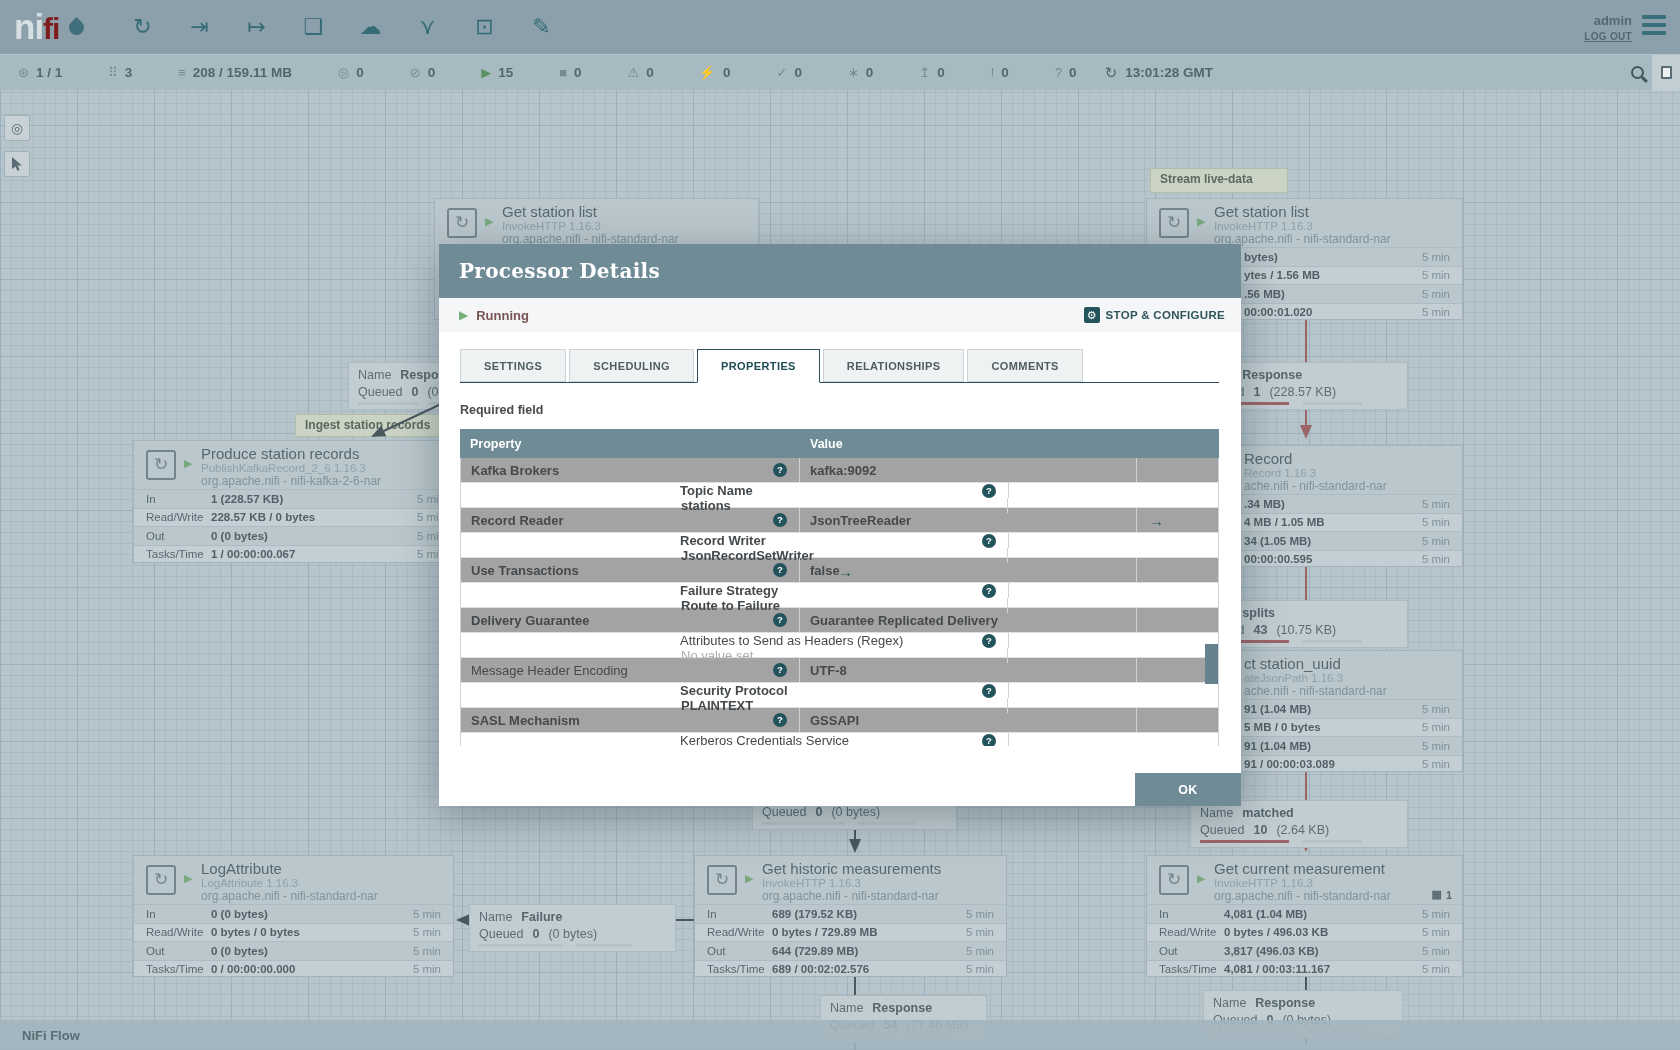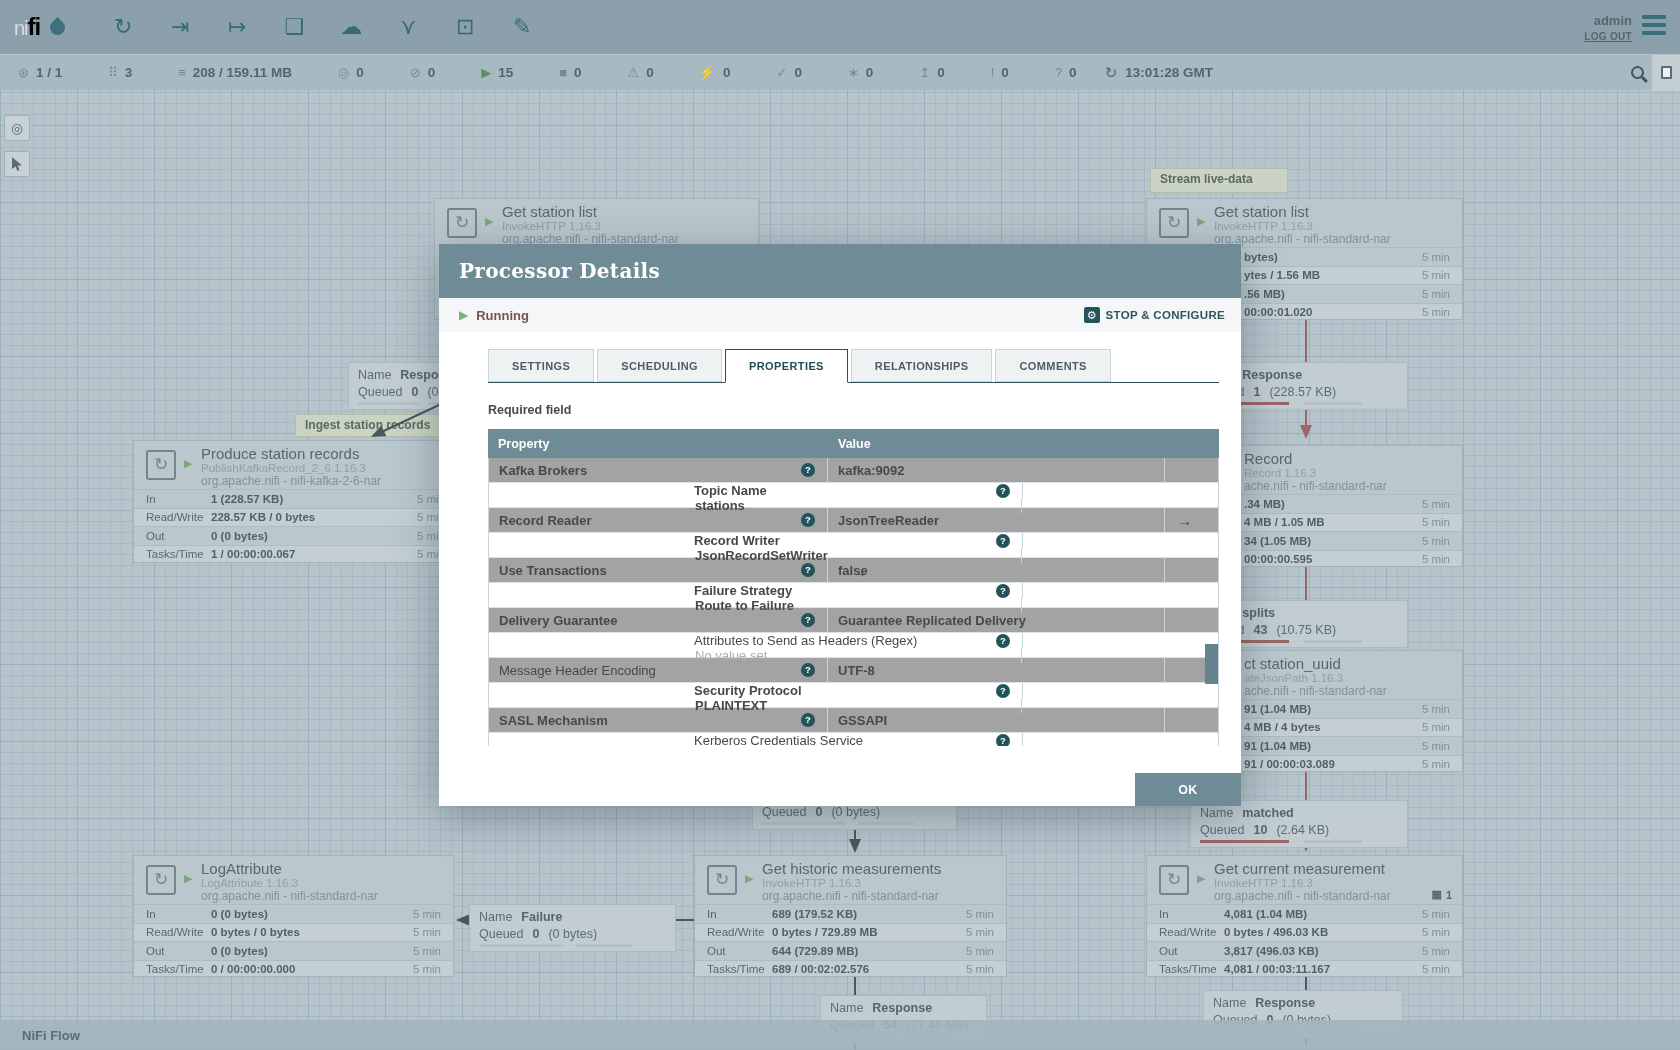--- a/index.html
+++ b/index.html
@@ -2,22 +2,22 @@
 <html><head>
 <meta charset="utf-8">
 <style>
   * { margin:0; padding:0; box-sizing:border-box; }
   html,body { background:#B6C4CB; font-family:"Liberation Sans", sans-serif; }
   #app { position:relative; width:1680px; height:1050px; overflow:hidden; }
 
   
   #header { position:absolute; top:0; left:0; width:100%; height:54px; background:#8BA0AA; z-index:5; display:flex; align-items:center; }
   .logo { display:flex; align-items:baseline; padding-left:14px; }
-  .logo .l1 { font-size:20px; font-weight:400; color:#D7DFE2; letter-spacing:-1px; }
-  .logo .l2 { font-size:24px; font-weight:700; color:#000000; letter-spacing:-1px; }
+  .logo .l1 { font-size:35px; font-weight:700; color:#D7DFE2; letter-spacing:-1px; }
+  .logo .l2 { font-size:30px; font-weight:700; color:#7f1d1d; letter-spacing:-1px; }
   .logo-drop { width:15px; height:15px; background:#3E6F7A; border-radius:0 50% 50% 50%; transform:rotate(45deg); margin-left:10px; align-self:center; }
   #toolbar { display:flex; gap:25px; margin-left:42px; }
   .tool-ic { width:32px; height:34px; display:flex; align-items:center; justify-content:center; font-size:22px; color:#346B76; cursor:grab; }
   .hdr-right { margin-left:auto; display:flex; flex-direction:column; align-items:flex-end; gap:3px; padding-right:48px; }
   .hdr-user { font-size:13px; font-weight:700; color:#55686F; }
   .hdr-logout { font-size:10px; font-weight:700; color:#55686F; text-decoration:underline; letter-spacing:.3px; }
   .hamburger { position:absolute; right:14px; top:15px; display:flex; flex-direction:column; gap:4px; }
   .hamburger span { width:24px; height:4px; background:#37707B; border-radius:1px; }
 
   
@@ -89,21 +89,21 @@
   
   #dialog { position:absolute; left:439px; top:244px; width:802px; height:562px; background:#fff; z-index:10; box-shadow:0 10px 40px rgba(25,45,55,.35); display:flex; flex-direction:column; }
   .dlg-header { height:54px; background:#6F8B96; display:flex; align-items:center; padding-left:20px; flex-shrink:0; }
   .dlg-title { font-family:"DejaVu Serif", serif; font-size:20px; font-weight:700; color:#FFFFFF; letter-spacing:.3px; }
   .dlg-status { height:34px; background:#F4F6F7; display:flex; align-items:center; padding:0 16px 0 20px; flex-shrink:0; }
   .run-play { color:#76B077; font-size:12px; margin-right:8px; }
   .run-text { font-size:13px; font-weight:700; color:#775351; }
   .dlg-action { margin-left:auto; display:flex; align-items:center; gap:6px; cursor:pointer; }
   .gear-sq { width:16px; height:16px; background:#24545B; border-radius:2px; color:#fff; font-size:11px; line-height:16px; text-align:center; }
   .action-label { font-size:11.5px; font-weight:700; color:#2F545C; letter-spacing:.3px; }
-  .dlg-body { flex:1; padding:17px 22px 0 21px; position:relative;margin-left:28px; }
+  .dlg-body { flex:1; padding:17px 22px 0 21px; position:relative; }
   .tabs { display:flex; border-bottom:1px solid #2A4F58; }
   .tab { padding:0 23px; height:33px; line-height:33px; background:#EFF2F3; border:1px solid #CBD3D8; margin-right:3px; font-size:11px; font-weight:700; color:#4E5D64; letter-spacing:.4px; cursor:pointer; }
   .tab.active { background:#fff; border-color:#2A4F58; border-bottom:1px solid #fff; margin-bottom:-1px; height:34px; color:#1F4C55; }
   .req-note { margin-top:20px; font-size:12.5px; font-weight:700; color:#4A4A4A; }
   .ptable { margin-top:12px; }
   .thead { height:29px; background:#6F8B96; display:flex; align-items:center; color:#fff; font-size:12.5px; font-weight:700; }
   .thead .c1 { width:340px; padding-left:10px; }
   .thead .c2 { width:337px; padding-left:10px; }
   .thead .c3 { flex:1; }
   #prop-rows { height:288px; overflow:hidden; border-left:1px solid #CBD4D9; border-right:1px solid #CBD4D9; position:relative; }
@@ -373,21 +373,21 @@
           </div>
         </div>
         <div class="p-stats">
           <div class="sr">
             <span class="sl"></span>
             <span class="sv">91 (1.04 MB)</span>
             <span class="sw">5 min</span>
           </div>
           <div class="sr">
             <span class="sl"></span>
-            <span class="sv">4 MB / 4 bytes</span>
+            <span class="sv">5 MB / 0 bytes</span>
             <span class="sw">5 min</span>
           </div>
           <div class="sr">
             <span class="sl"></span>
             <span class="sv">91 (1.04 MB)</span>
             <span class="sw">5 min</span>
           </div>
           <div class="sr">
             <span class="sl"></span>
             <span class="sv">91 / 00:00:03.089</span>

